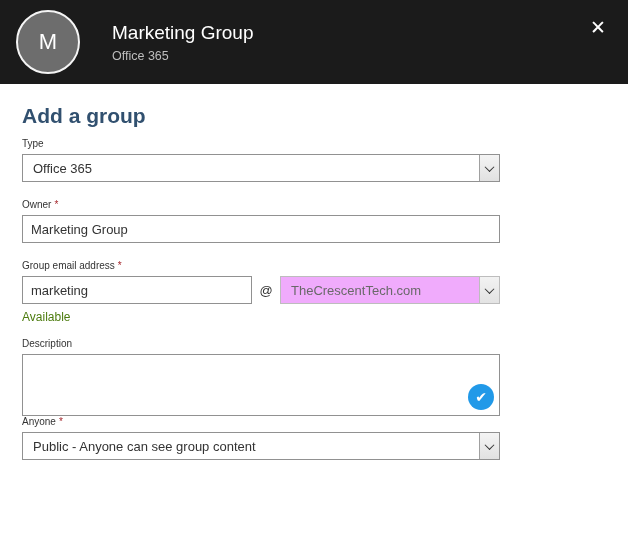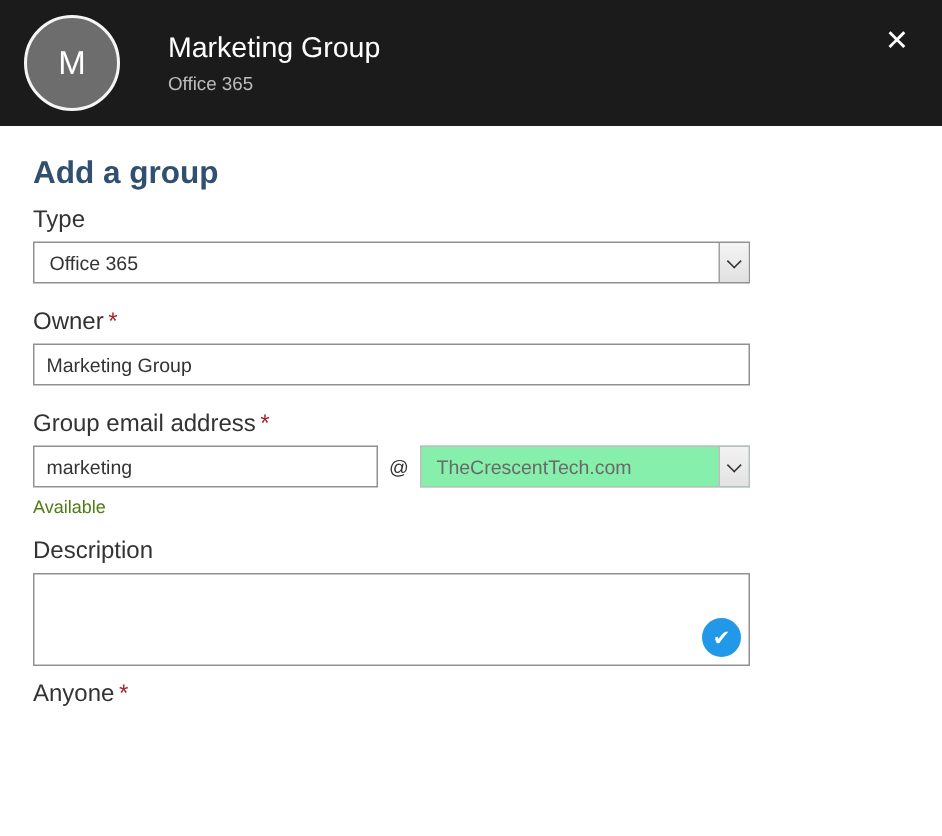--- a/index.html
+++ b/index.html
@@ -41,25 +41,25 @@
   
   .form { width: 478px; margin-left: 22px; }
   .heading {
     margin: 20px 0 10px;
     font-size: 21px;
     font-weight: bold;
     color: #31506f;
   }
   .field { margin-bottom: 17px; }
   .field.email-block { margin-bottom: 14px; }
-  .field.desc-block { margin-bottom: 10px; }
+  .field.desc-block { margin-bottom: 0; }
   .field > label {
     display: block;
     margin-bottom: 5px;
-    font-size: 16px;
+    font-size: 10px;
     color: #333333;
   }
   .req { color: #a4262c; margin-left: 3px; }
 
   .text-input {
     width: 100%; height: 28px;
     border: 1px solid #919191;
     font-size: 13px; color: #333333;
     padding: 0 8px;
     font-family: inherit;
@@ -86,21 +86,21 @@
     background: linear-gradient(#f4f4f4, #e1e1e1);
     border-left: 1px solid #a0a0a0;
     display: flex; align-items: center; justify-content: center;
   }
   .chev {
     width: 7px; height: 7px;
     border-right: 1px solid #333;
     border-bottom: 1px solid #333;
     transform: rotate(45deg) translate(-1px,-1px);
   }
-  .select.disabled { background: #86efac; border-color: #bdbdbd; }
+  .select.disabled { background: #f0abfc; border-color: #bdbdbd; }
   .select.disabled .select-value { color: #696969; }
   .select.disabled .select-arrow { border-left-color: #bdbdbd; background: linear-gradient(#f2f2f2, #e3e3e3); }
 
   
   .email-row { display: flex; align-items: center; }
   .email-input { width: 230px; flex: none; }
   .at { width: 28px; text-align: center; font-size: 13px; color: #333333; flex: none; }
   .domain-select { flex: 1; }
   .available { color: #4d7c0f; font-size: 12px; margin-top: 6px; }
 
@@ -206,17 +206,23 @@
         <span class="check-badge">
           <span>✔</span>
         </span>
       </div>
     </div>
 
     <div class="field">
       <label>
         <span>Anyone</span><span class="req">*</span>
       </label>
+      <div class="select">
+        <span class="select-value">Public - Anyone can see group content</span>
+        <span class="select-arrow">
+            <i class="chev"></i>
+          </span>
+      </div>
     </div>
 
 
   </main>
 </div>
 
 </body></html>

